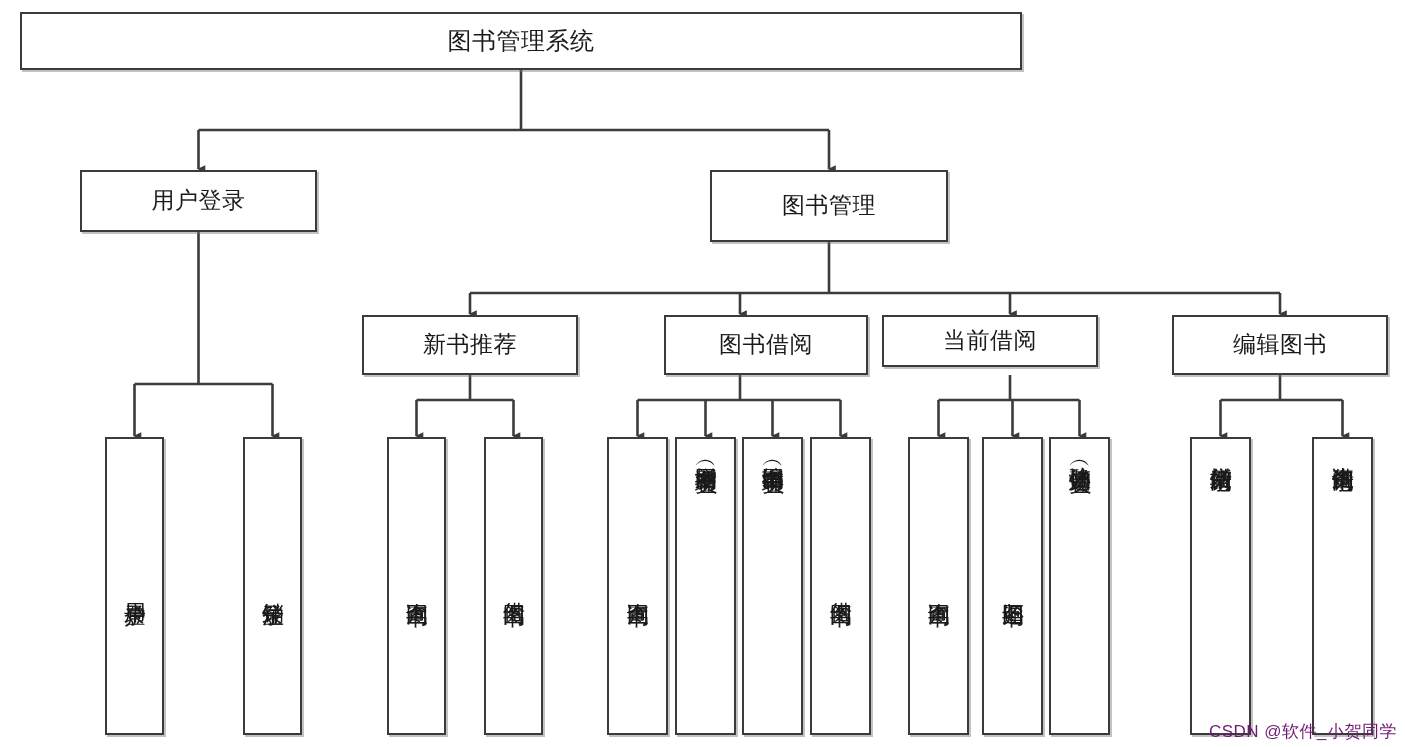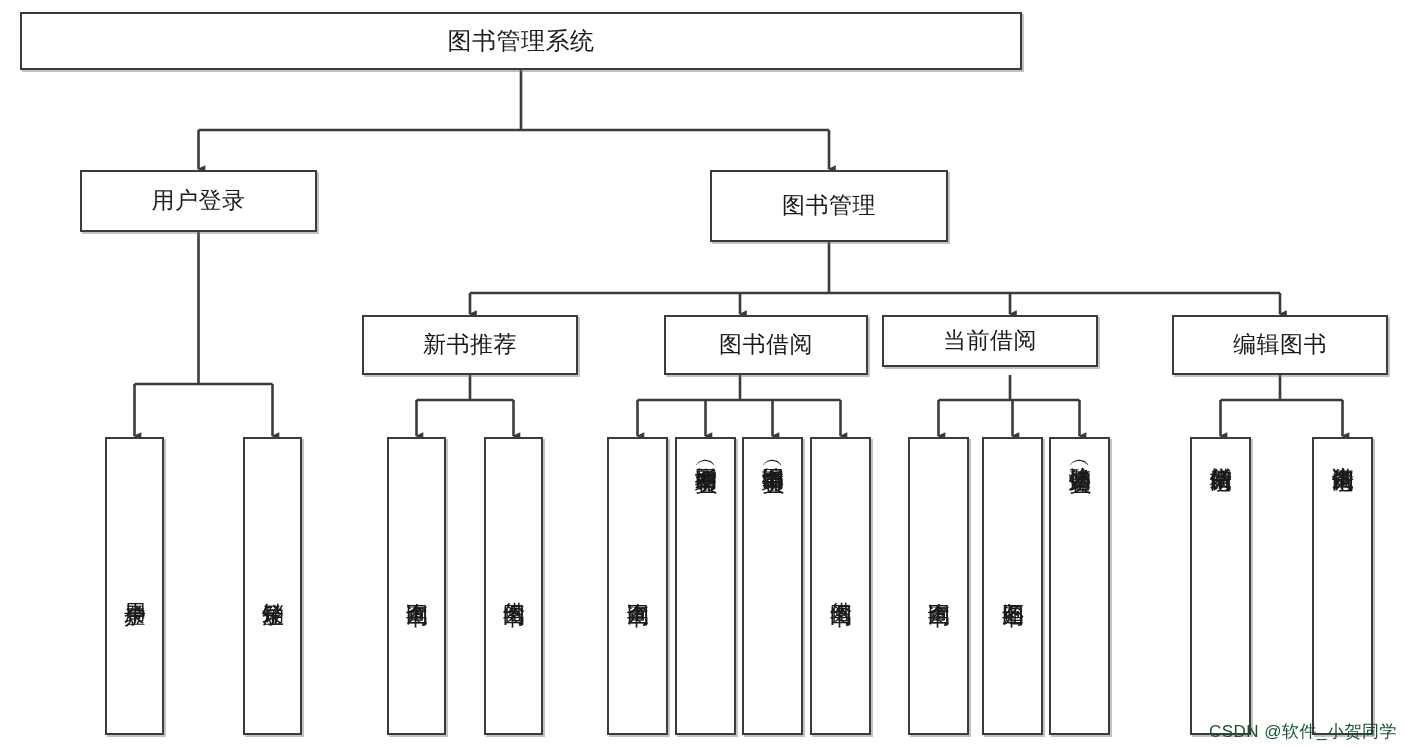--- a/index.html
+++ b/index.html
@@ -59,21 +59,21 @@
   }
   .node-box.vertical.centered {
     align-items: center;
     padding-top: 0;
   }
   #watermark {
     position: absolute;
     right: 8px;
     bottom: 4px;
     font-size: 17px;
-    color: #14532d;
+    color: #701a75;
     letter-spacing: 0.5px;
     user-select: none;
     pointer-events: none;
   }
 </style>
 </head>
 <body>
 
 <div id="diagram-canvas">
 

